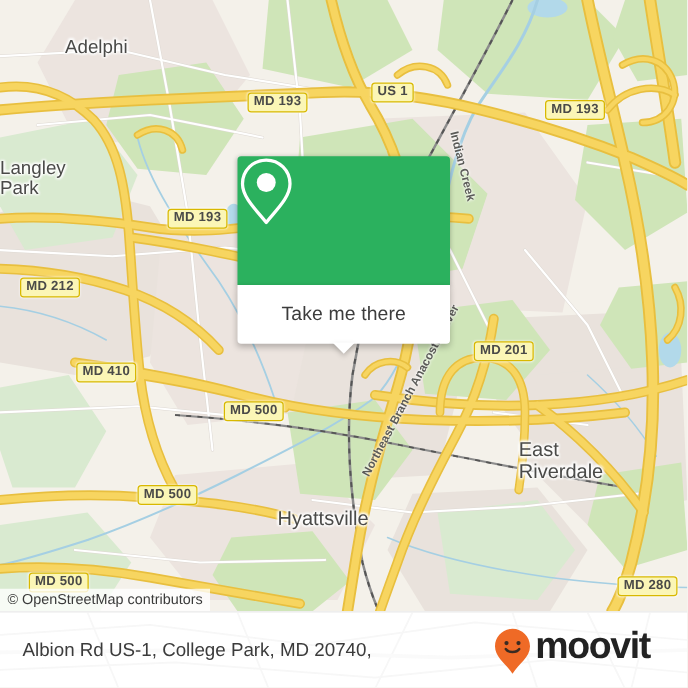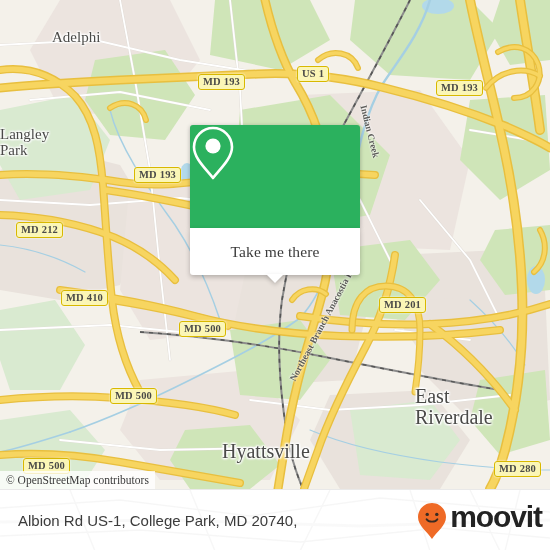--- a/index.html
+++ b/index.html
@@ -4,30 +4,30 @@
 <style>
   html,body{margin:0;padding:0;}
   body{
     width:550px;height:550px;overflow:hidden;
     font-family:"Liberation Sans","DejaVu Sans",sans-serif;
     background:#f2efe9;
   }
   .app{position:relative;width:550px;height:550px;overflow:hidden;background:#fff;}
 
   
-  .map{position:absolute;left:0;top:0;width:550px;height:489px;overflow:hidden;background:#f2efe9;font-family:Liberation Serif, serif;}
+  .map{position:absolute;left:0;top:0;width:550px;height:489px;overflow:hidden;background:#f2efe9;}
   .map svg{position:absolute;left:0;top:0;}
 
   
   .place{
     position:absolute;color:#4a4a48;font-weight:400;
     text-shadow:0 0 3px #fff,0 0 3px #fff,1px 1px 2px #fff,-1px -1px 2px #fff,1px -1px 2px #fff,-1px 1px 2px #fff;
     white-space:pre;line-height:1.05;pointer-events:none;
   }
-  .place.big{font-size:20px;margin-top:33px;}
+  .place.big{font-size:16px;}
   .place.mid{font-size:15px;}
 
   
   .shield{
     position:absolute;background:#fbf6b6;border:1.5px solid #d8b800;border-radius:3px;
     color:#4a4a48;font-size:10.5px;font-weight:700;letter-spacing:.2px;
     padding:1px 4px 2px 4px;line-height:1.05;white-space:nowrap;
     box-shadow:0 0 2px rgba(255,255,255,.9);
   }
 
@@ -67,21 +67,21 @@
   .osm span{font-size:11.5px;color:#3a3a3a;white-space:nowrap;}
 
   
   .footer{
     position:absolute;left:0;top:489px;width:550px;height:61px;
     background:#fff;border-top:1px solid #e9e9e9;overflow:hidden;
   }
   .footer-wm{position:absolute;inset:0;opacity:.30;}
   .footer-inner{
     position:relative;height:100%;display:flex;align-items:center;
-    justify-content:space-between;padding:0 8px 0 18px;box-sizing:border-box;
+    justify-content:space-between;padding:0 30px 0 18px;box-sizing:border-box;
   }
   .addr{color:#3b3b3b;font-size:15px;line-height:1.42;white-space:pre-line;}
   .brand{display:flex;align-items:flex-start;gap:3px;}
   .brand-word{
     color:#222;font-size:30px;font-weight:700;letter-spacing:-1.1px;line-height:1;
   }
 </style>
 </head>
 <body>
 
@@ -263,21 +263,21 @@
 Riverdale</div>
 
     <div class="waterlabel" style="left:368px;top:104px;transform:rotate(76deg);transform-origin:left top;">Indian Creek</div>
     <div class="waterlabel" style="left:288px;top:378px;transform:rotate(-62deg);transform-origin:left top;">Northeast Branch Anacostia River</div>
 
     <div class="shield" style="left:198px;top:74px;">MD 193</div>
     <div class="shield" style="left:297px;top:66px;text-align:center;">US 1</div>
     <div class="shield" style="left:436px;top:80px;">MD 193</div>
     <div class="shield" style="left:134px;top:167px;">MD 193</div>
     <div class="shield" style="left:16px;top:222px;">MD 212</div>
-    <div class="shield" style="left:379px;top:273px;margin-top:24px;">MD 201</div>
+    <div class="shield" style="left:379px;top:273px;">MD 201</div>
     <div class="shield" style="left:61px;top:290px;">MD 410</div>
     <div class="shield" style="left:179px;top:321px;">MD 500</div>
     <div class="shield" style="left:110px;top:388px;">MD 500</div>
     <div class="shield" style="left:23px;top:458px;">MD 500</div>
     <div class="shield" style="left:494px;top:461px;">MD 280</div>
 
     <div class="popup">
       <div class="popup-head">
         <svg width="46" height="56" viewBox="0 0 46 56">
           <path d="M23 3 C 12.5 3, 4 11.5, 4 22 C 4 33, 15 43, 23 53 C 31 43, 42 33, 42 22 C 42 11.5, 33.5 3, 23 3 Z" fill="none" stroke="#ffffff" stroke-width="2.6" stroke-linejoin="round"></path>

